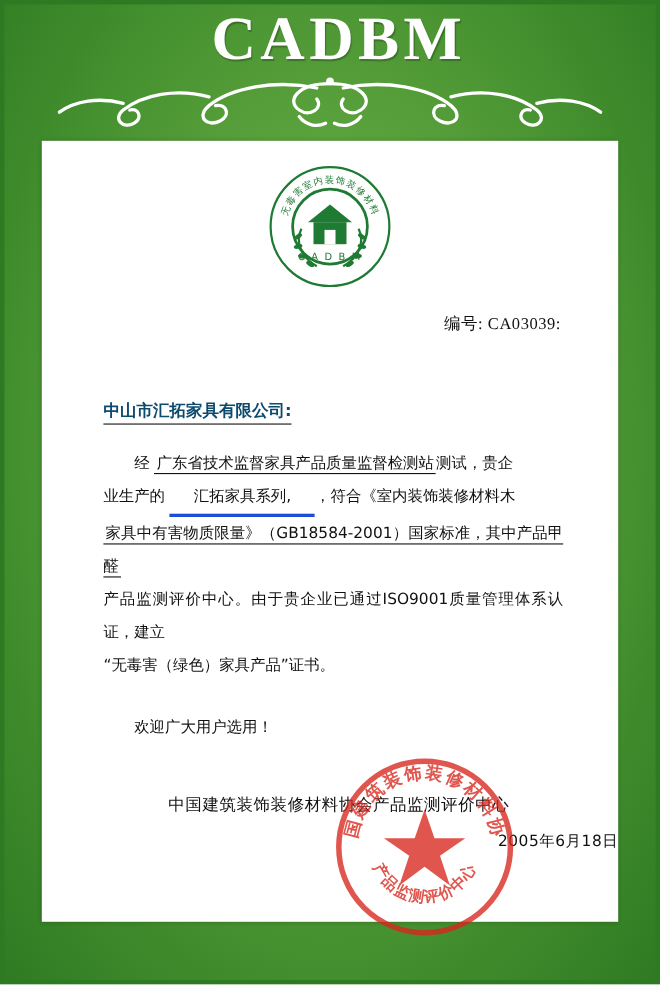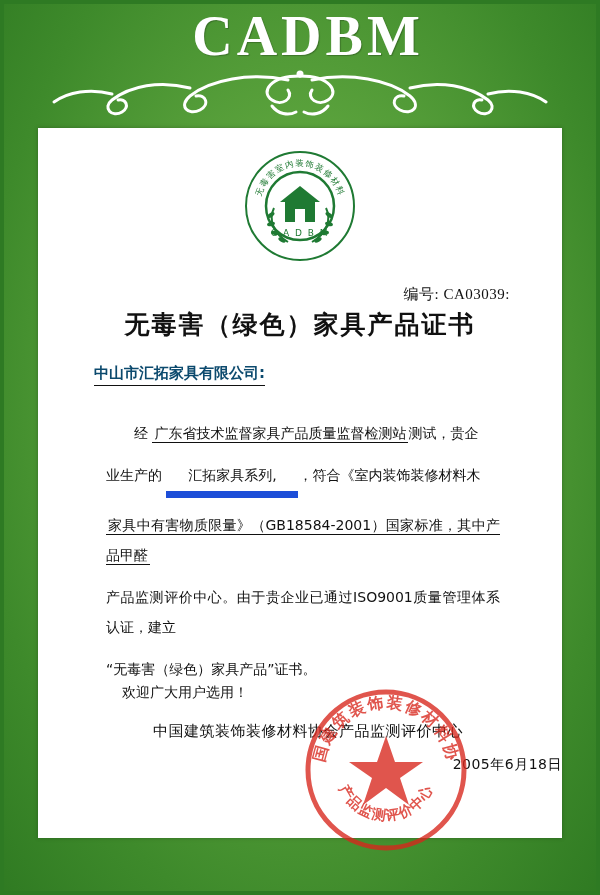--- a/index.html
+++ b/index.html
@@ -123,45 +123,44 @@
     position: absolute;
     left: 56px;
     top: 278px;
     width: 418px;
     font-family: "DejaVu Sans", sans-serif;
     font-size: 14px;
     line-height: 30px;
     color: #111;
     text-align: justify;
   }
-  .body-text p { margin: 12px; }
+  .body-text p { margin: 0; }
   .indent { text-indent: 28px; }
 
   .ul-solid {
     border-bottom: 1px solid #111;
     padding: 0 2px 1px 2px;
   }
   .blank-line {
     display: inline-block;
     min-width: 120px;
-    border-bottom: 7px solid #1d4ed8;
+    border-bottom: 3px solid #1d4ed8;
     text-align: center;
     padding: 0 6px 1px 6px;
   }
 
   .welcome {
     position: absolute;
     left: 56px;
     top: 524px;
     font-family: "DejaVu Sans", sans-serif;
     font-size: 14px;
     color: #111;
     text-indent: 28px;
     width: 418px;
-    margin-top: 32px;
   }
 
   .issuer {
     position: absolute;
     left: 16px; right: 0;
     top: 594px;
     text-align: center;
     font-family: "DejaVu Sans", sans-serif;
     font-size: 15px;
     color: #111;
@@ -252,21 +251,20 @@
           <text x="56" y="86" text-anchor="middle" font-family="DejaVu Sans, sans-serif" font-size="9" fill="#1f7a33" letter-spacing="1.5">C A D B M</text>
         </svg>
       </div>
     </div>
 
     <div class="serial">
       <span>编号:</span>
       <span>CA03039:</span>
     </div>
 
-    <div class="cert-title">无毒害（绿色）家具产品证书</div>
 
     <div class="addressee">中山市汇拓家具有限公司:</div>
 
     <div class="body-text">
       <p class="indent">
         <span>经</span>
         <span class="ul-solid">广东省技术监督家具产品质量监督检测站</span><span>测试，贵企</span>
       </p>
       <p>
         <span>业生产的</span>

